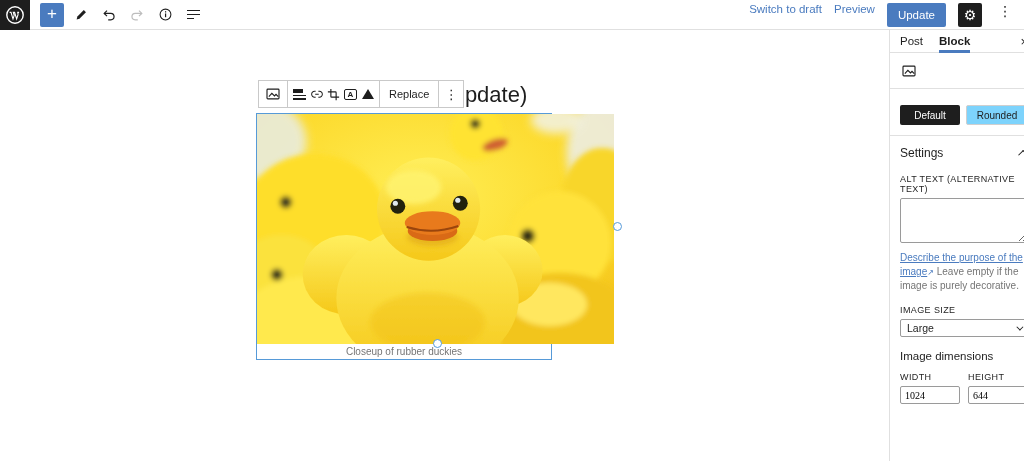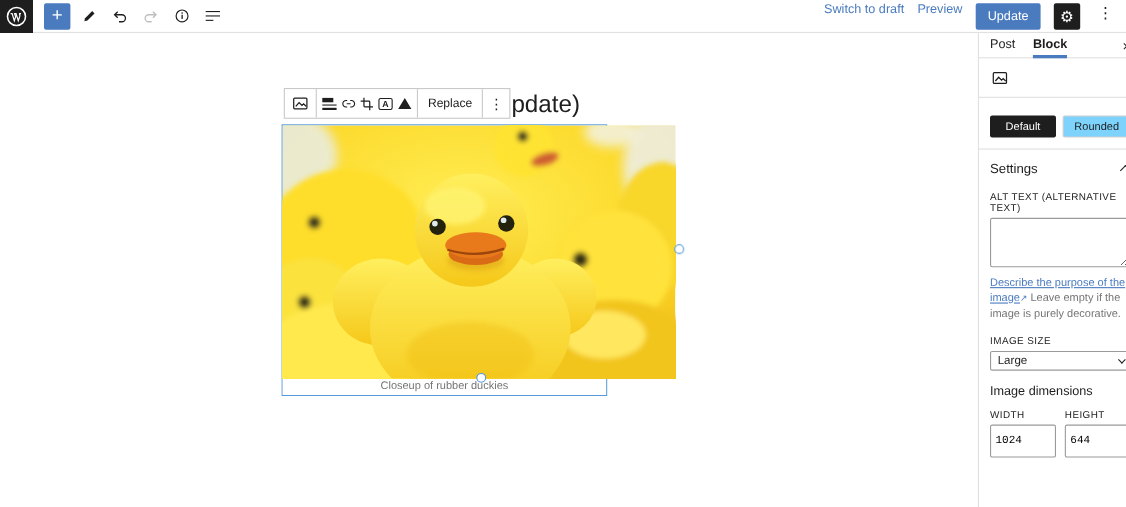--- a/index.html
+++ b/index.html
@@ -76,21 +76,21 @@
   .fld-label { font-size:9px; letter-spacing:.4px; margin:12px 0 4px; color:#1e1e1e; }
   .alt-textarea { width:100%; height:45px; border:1px solid #9a9a9a; border-radius:2px; resize:vertical; font-family:inherit; font-size:11px; padding:3px; }
   .help-text { font-size:10px; color:#757575; line-height:1.4; margin-top:5px; }
   .help-link { color:#4a7bbf; text-decoration:underline; cursor:pointer; }
   .ext { font-size:8px; color:#4a7bbf; }
   .select-box { height:18px; border:1px solid #9a9a9a; border-radius:2px; display:flex; align-items:center; justify-content:space-between; padding:0 6px; font-size:10.5px; cursor:pointer; background:#fff; }
   .select-box .chev { width:5px; height:5px; }
   .dim-title { font-size:11.5px; margin-top:13px; }
   .dim-row { display:flex; gap:8px; }
   .dim-col { flex:1; }
-  .dim-input { width:100%; height:30px; border:1px solid #9a9a9a; border-radius:2px; font-size:10px; padding:0 4px; font-family:Liberation Mono, monospace; }
+  .dim-input { width:100%; height:18px; border:1px solid #9a9a9a; border-radius:2px; font-size:10px; padding:0 4px; font-family:Liberation Serif, serif; }
 </style>
 </head>
 <body>
 
 <div class="stage">
 
   <div class="header">
     <div class="wp-logo">
       <svg width="20" height="20" viewBox="0 0 20 20">
         <circle cx="10" cy="10" r="8.2" fill="none" stroke="#fff" stroke-width="1.4"></circle>

